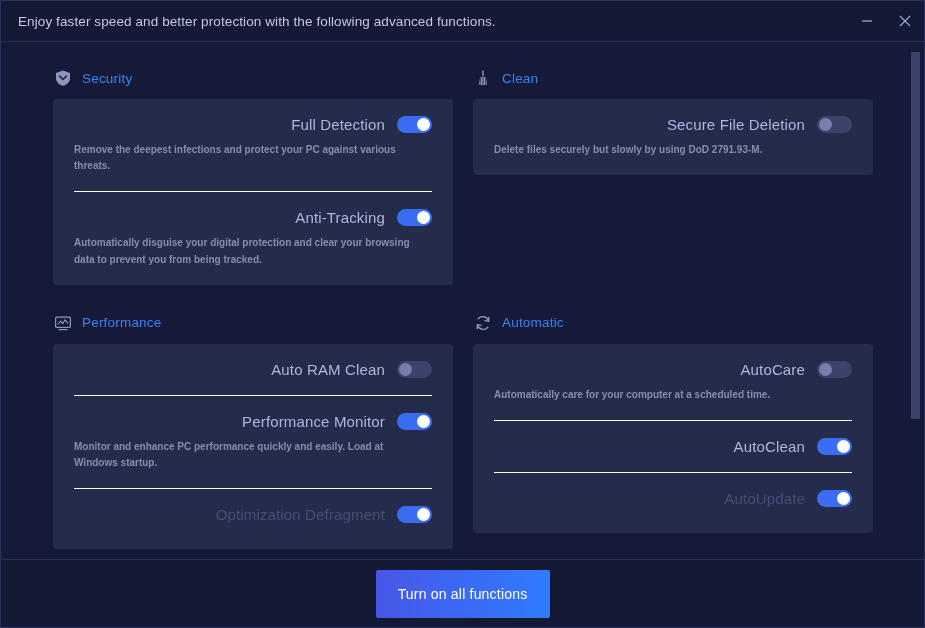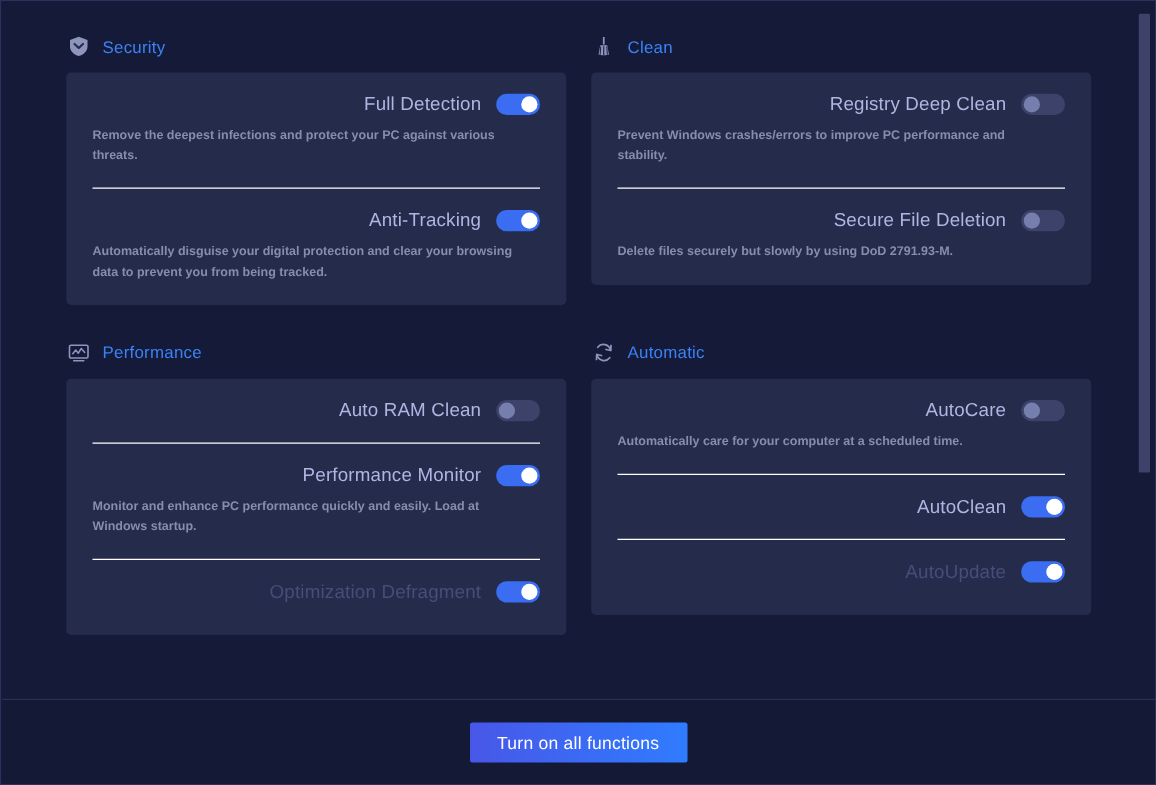--- a/index.html
+++ b/index.html
@@ -175,36 +175,57 @@
     height: 68px;
     min-height: 68px;
     background: #141935;
     border-top: 1px solid #2a3058;
     display: flex;
     align-items: center;
     justify-content: center;
   }
   .primary-btn {
     width: 174px;
-    height: 32px;
+    height: 48px;
     border: none;
     border-radius: 2px;
     background: linear-gradient(to right, #4857e8, #2f7cff);
     color: #ffffff;
     font-size: 14px;
     font-family: "Liberation Sans", sans-serif;
     letter-spacing: 0.2px;
     cursor: pointer;
   }
 </style>
 </head>
 <body>
 
 <div class="window">
 
+  <div class="titlebar">
+    <div class="titlebar-text">Enjoy faster speed and better protection with the following advanced functions.</div>
+    <div class="titlebar-spacer"></div>
+
+    <div class="win-btn">
+      <span>
+        <svg width="14" height="14" viewBox="0 0 14 14">
+          <line x1="2" y1="7" x2="12" y2="7" stroke="currentColor" stroke-width="1.3"></line>
+        </svg>
+      </span>
+    </div>
+
+    <div class="win-btn">
+      <span>
+        <svg width="16" height="16" viewBox="0 0 16 16">
+          <line x1="3" y1="3" x2="13" y2="13" stroke="currentColor" stroke-width="1.3"></line>
+          <line x1="13" y1="3" x2="3" y2="13" stroke="currentColor" stroke-width="1.3"></line>
+        </svg>
+      </span>
+    </div>
+  </div>
 
   <div class="body-area">
 
     <div class="grid">
 
       <div>
         <div class="section-head">
           <span class="section-icon">
             <svg width="18" height="18" viewBox="0 0 18 18">
               <path d="M9 1.4 L16 4 V9.2 C16 13 12.8 15.8 9 16.8 C5.2 15.8 2 13 2 9.2 V4 Z" fill="currentColor"></path>
@@ -245,29 +266,20 @@
               <path d="M6.2 8.2 H11.8 L13.2 15.6 C11.8 16.4 6.2 16.4 4.8 15.6 Z" fill="currentColor"></path>
               <line x1="9" y1="9" x2="9" y2="16" stroke="#1b2140" stroke-width="0.9"></line>
               <line x1="6.6" y1="9.2" x2="6.1" y2="15.8" stroke="#1b2140" stroke-width="0.8"></line>
               <line x1="11.4" y1="9.2" x2="11.9" y2="15.8" stroke="#1b2140" stroke-width="0.8"></line>
             </svg>
           </span>
           <span class="section-title">Clean</span>
         </div>
 
         <div class="card">
-          <div class="feature">
-            <div class="feature-top">
-              <span class="feature-name">Registry Deep Clean</span>
-              <span class="toggle off">
-                <span class="knob"></span>
-              </span>
-            </div>
-            <div class="feature-desc">Prevent Windows crashes/errors to improve PC performance and stability.</div>
-          </div>
 
           <div class="feature">
             <div class="feature-top">
               <span class="feature-name">Secure File Deletion</span>
               <span class="toggle off">
                 <span class="knob"></span>
               </span>
             </div>
             <div class="feature-desc">Delete files securely but slowly by using DoD 2791.93-M.</div>
           </div>

